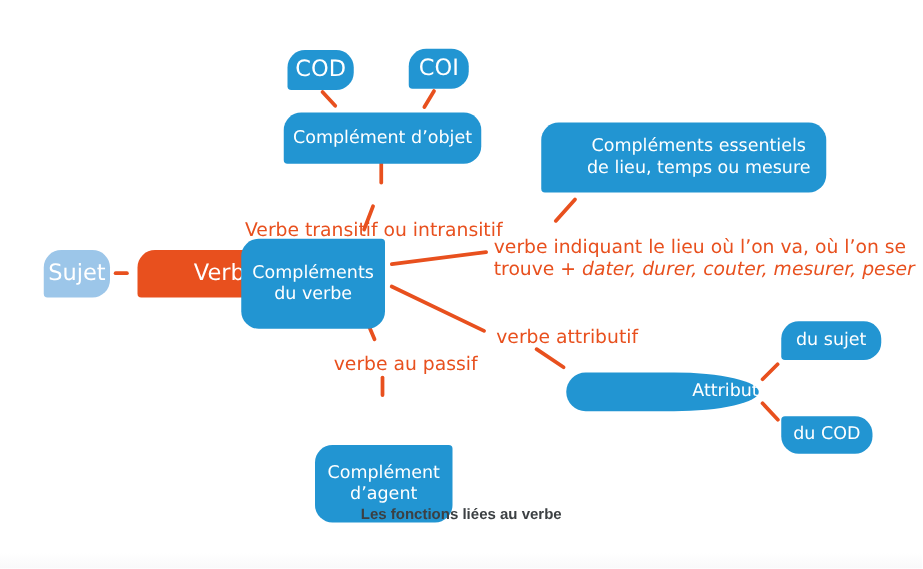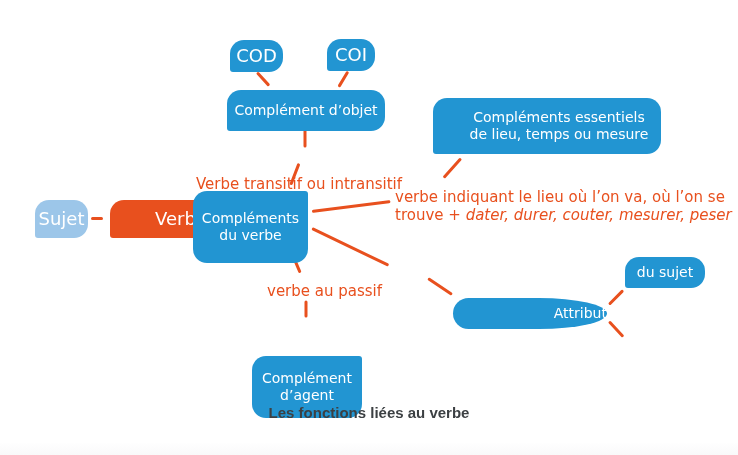--- a/index.html
+++ b/index.html
@@ -34,21 +34,21 @@
     transform-origin:0 50%;
   }
   .note {
     position:absolute; color:var(--accent-orange,#e8501e);
     font-size:15px; line-height:1.18; white-space:nowrap;
   }
   .note em { font-style:italic; }
   .note.wrap { white-space:normal; }
   .title {
     position:absolute; left:0; right:0; top:404px; text-align:center;
-    font-family:"Liberation Sans", sans-serif; font-weight:bold; font-size:15px;
+    font-family:"Liberation Sans", sans-serif; font-weight:bold; font-size:12px;
     color:var(--title-color,#3c4043);
   }
   .bottom-edge {
     position:absolute; left:0; right:0; bottom:0; height:13px;
     background:linear-gradient(to bottom, rgba(80,80,100,0) 0%, rgba(80,80,100,0.035) 100%);
   }
 </style>
 </head>
 <body>
 
@@ -91,36 +91,42 @@
   <div class="node bl" style="left:433px; top:98px; width:204px; height:56px;padding-left:24px;">
     <span>Compléments essentiels
 de lieu, temps ou mesure</span>
   </div>
   <div class="node point-right" style="left:453px; top:298px; width:154px; height:31px;justify-content:flex-end;">
     <span>Attribut</span>
   </div>
   <div class="node bl" style="left:625px; top:257px; width:80px; height:31px;">
     <span>du sujet</span>
   </div>
+  <div class="node tl" style="left:625px; top:333px; width:73px; height:30px;">
+    <span>du COD</span>
+  </div>
   <div class="node tr" style="left:252px; top:320px; width:110px; height:62px;margin-top:36px;">
     <span>Complément
 d’agent</span>
   </div>
 
   <div class="note" style="left:196px; top:144px; width:220px; text-align:left;margin-top:32px;">
     <span>Verbe transitif ou intransitif</span>
   </div>
   <div class="note wrap" style="left:395px; top:189px; width:345px;">
     <div>
       <span>verbe indiquant le lieu où l’on va, où l’on se</span>
     </div>
     <div>
       <span>trouve + </span><em>dater, durer, couter, mesurer, peser</em>
     </div>
   </div>
+  <div class="note" style="left:397px; top:261px;">
+    <span>verbe attributif</span>
+  </div>
   <div class="note" style="left:267px; top:283px;">
     <span>verbe au passif</span>
   </div>
 
   <div class="title">Les fonctions liées au verbe</div>
 
   <div class="bottom-edge"></div>
 </div>
 
 </body></html>

